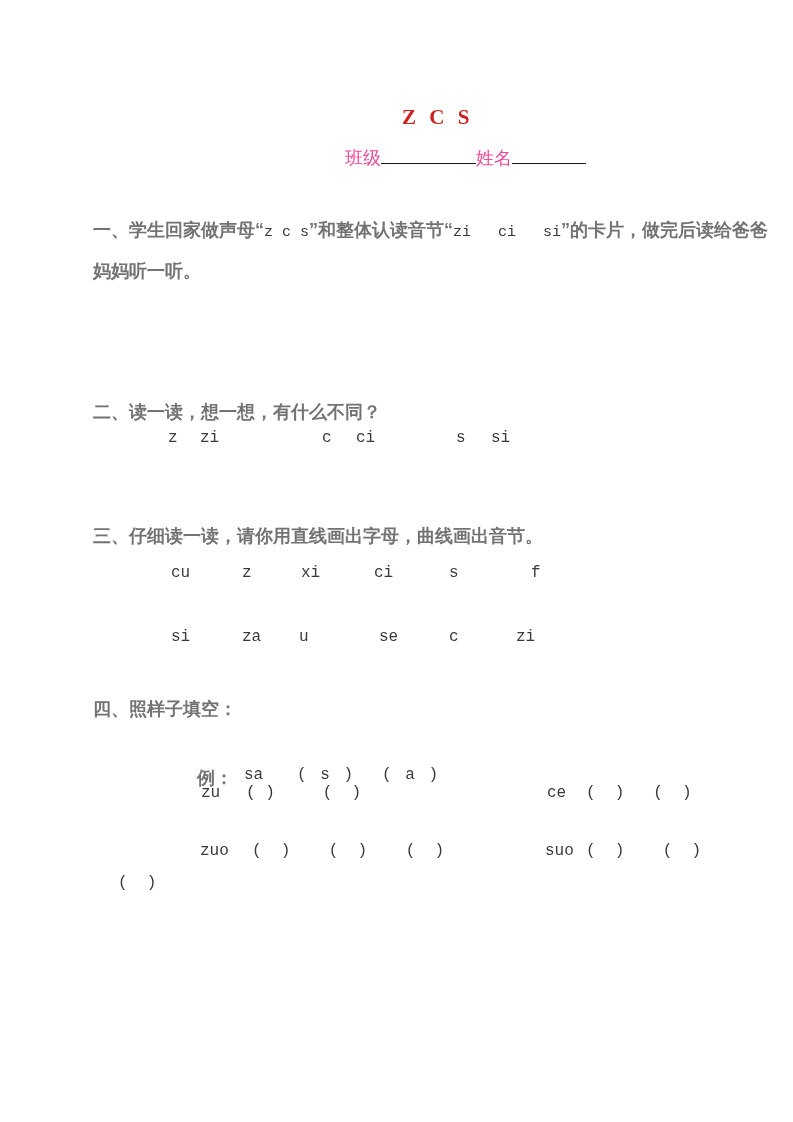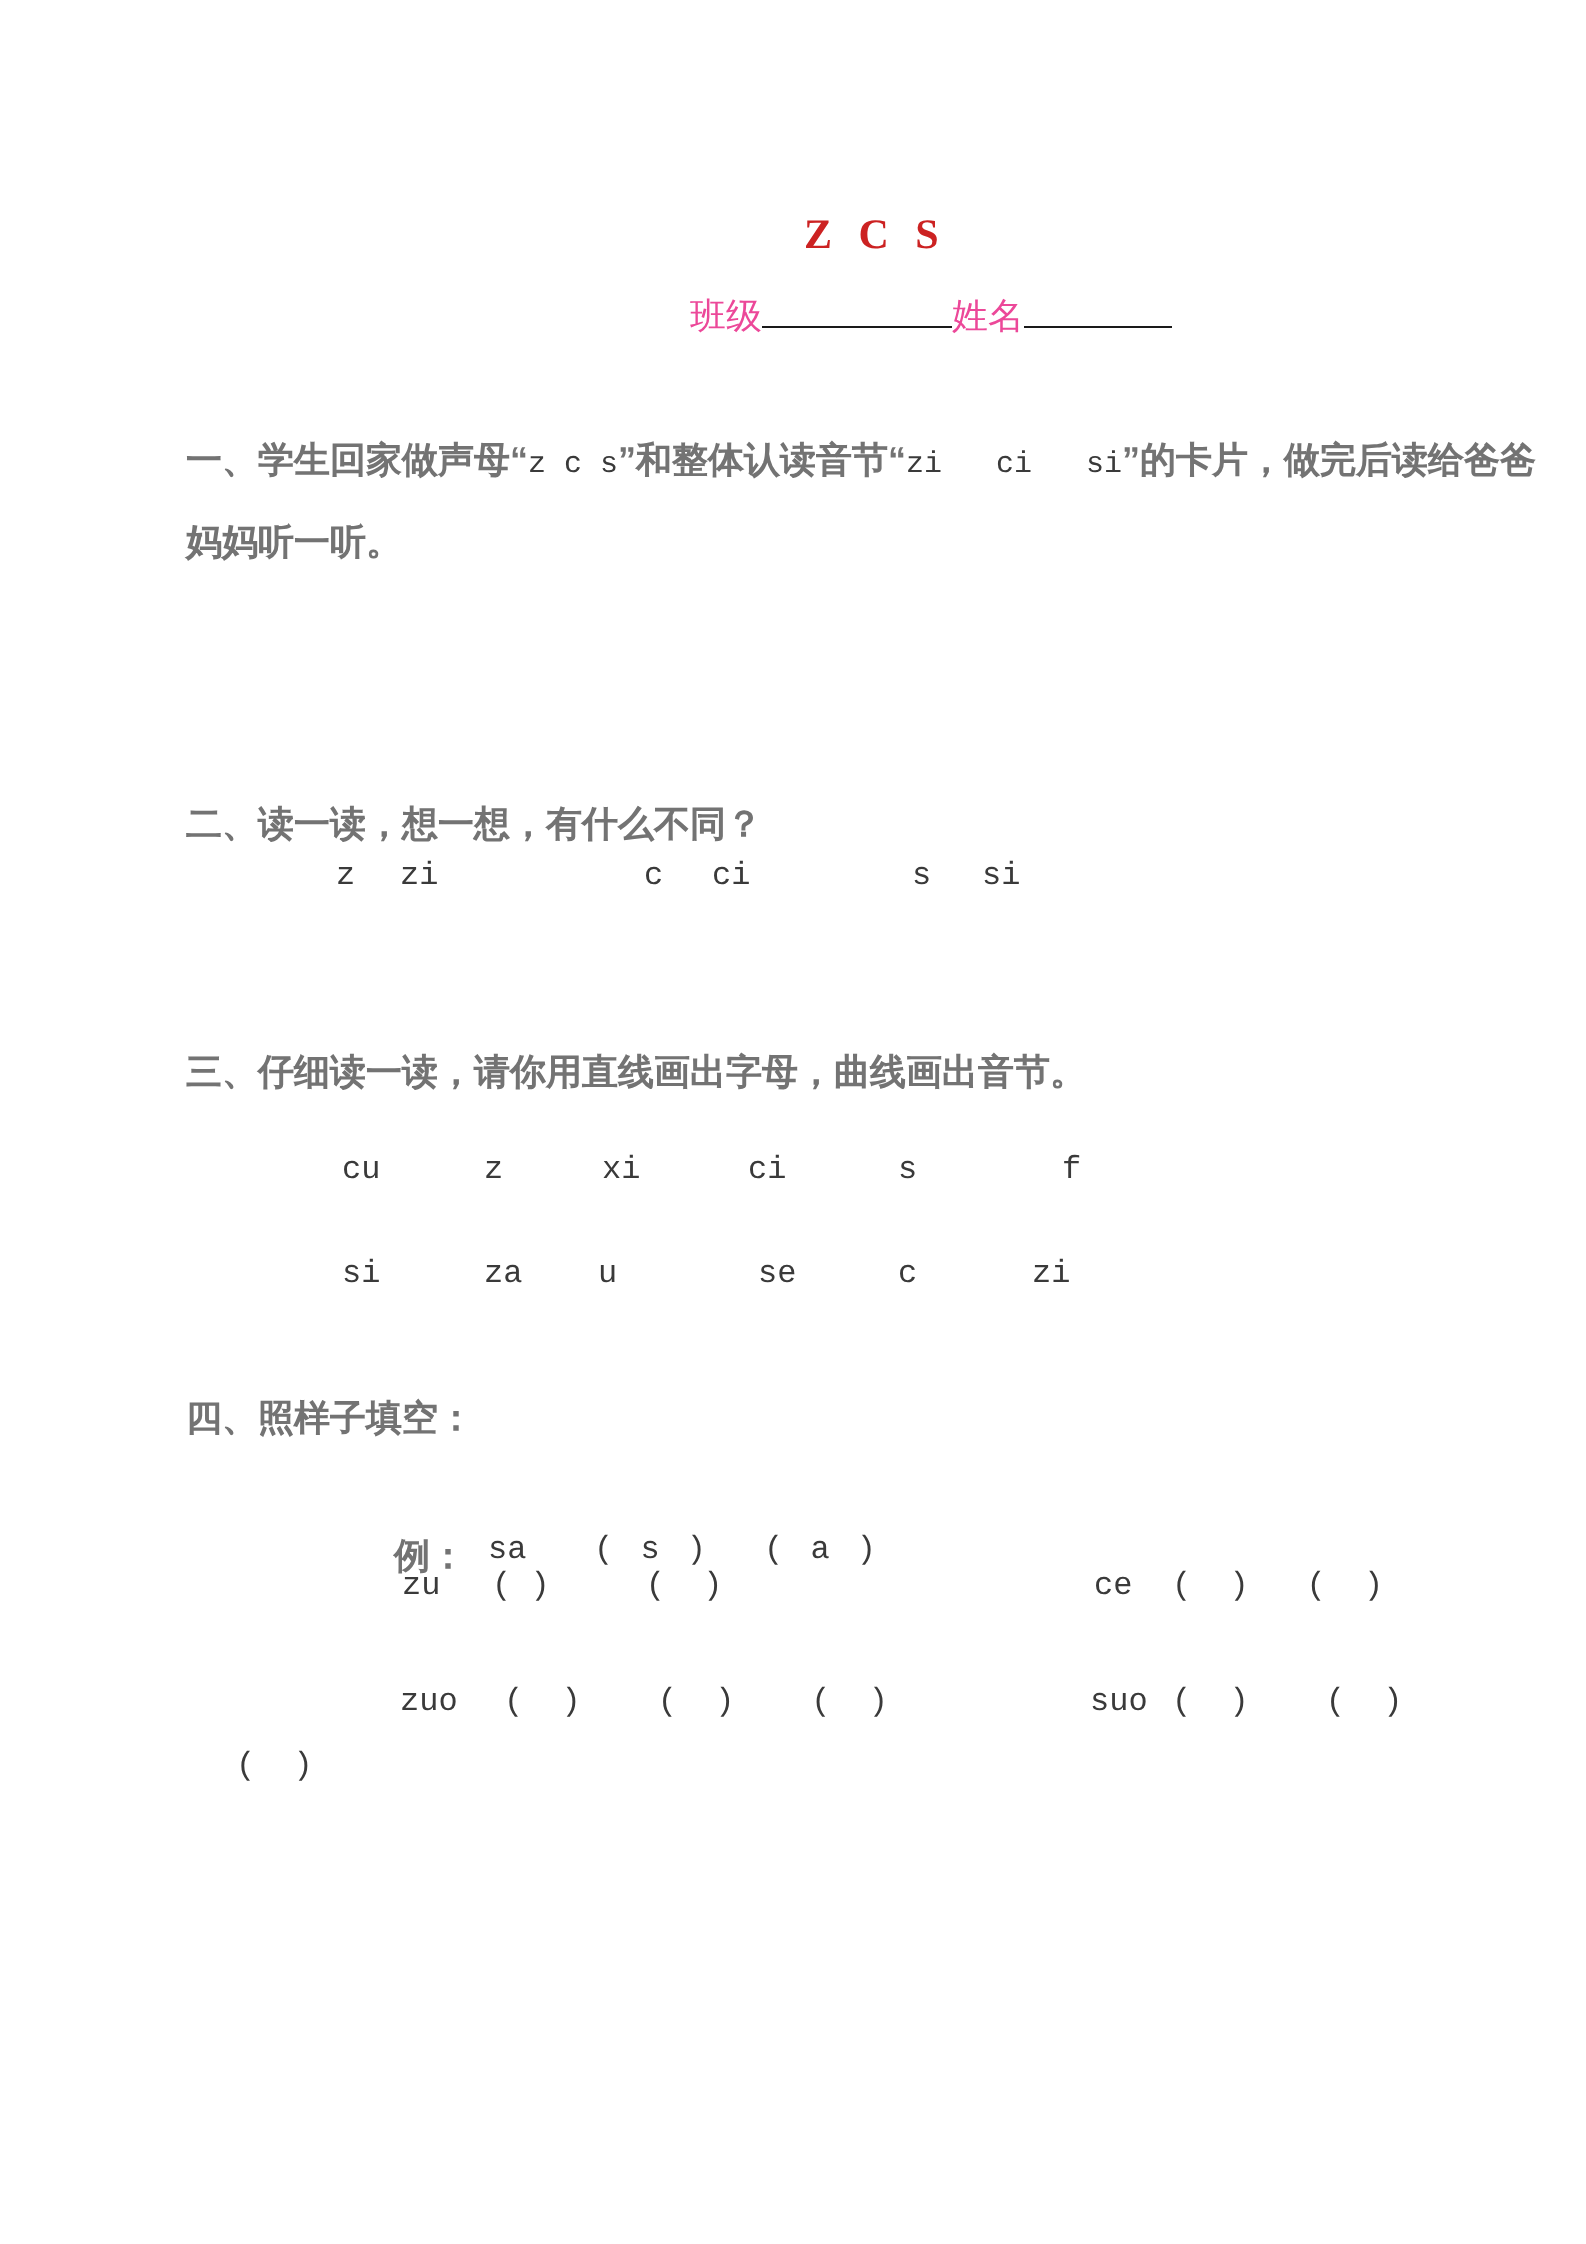--- a/index.html
+++ b/index.html
@@ -62,21 +62,21 @@
   .line { position: absolute; white-space: pre; }
   .s1-l1 { left: 93px; top: 218px; }
   .s1-l2 { left: 93px; top: 259px; }
   .h2    { left: 93px; top: 364px; margin-top: 36px; }
   .h3    { left: 93px; top: 524px; }
   .h4    { left: 93px; top: 697px; }
 
   .row { position: absolute; left: 0; width: 793px; height: 26px; }
   .row > span { position: absolute; top: 0; white-space: pre; }
   .r-s2  { top: 429px; }
-  .r-s3a { top: 576px; font-family: Liberation Mono, monospace; }
+  .r-s3a { top: 564px; font-family: Liberation Mono, monospace; }
   .r-s3b { top: 628px; }
   .r-ex  { top: 766px; }
   .r-f1  { top: 784px; }
   .r-f2  { top: 842px; }
   .r-f3  { top: 874px; }
 
   .l118{left:118px} .l168{left:168px} .l171{left:171px} .l197{left:197px}
   .l200{left:200px} .l201{left:201px} .l242{left:242px} .l244{left:244px}
   .l246{left:246px} .l252{left:252px} .l297{left:297px} .l299{left:299px}
   .l301{left:301px} .l322{left:322px} .l356{left:356px} .l374{left:374px}

